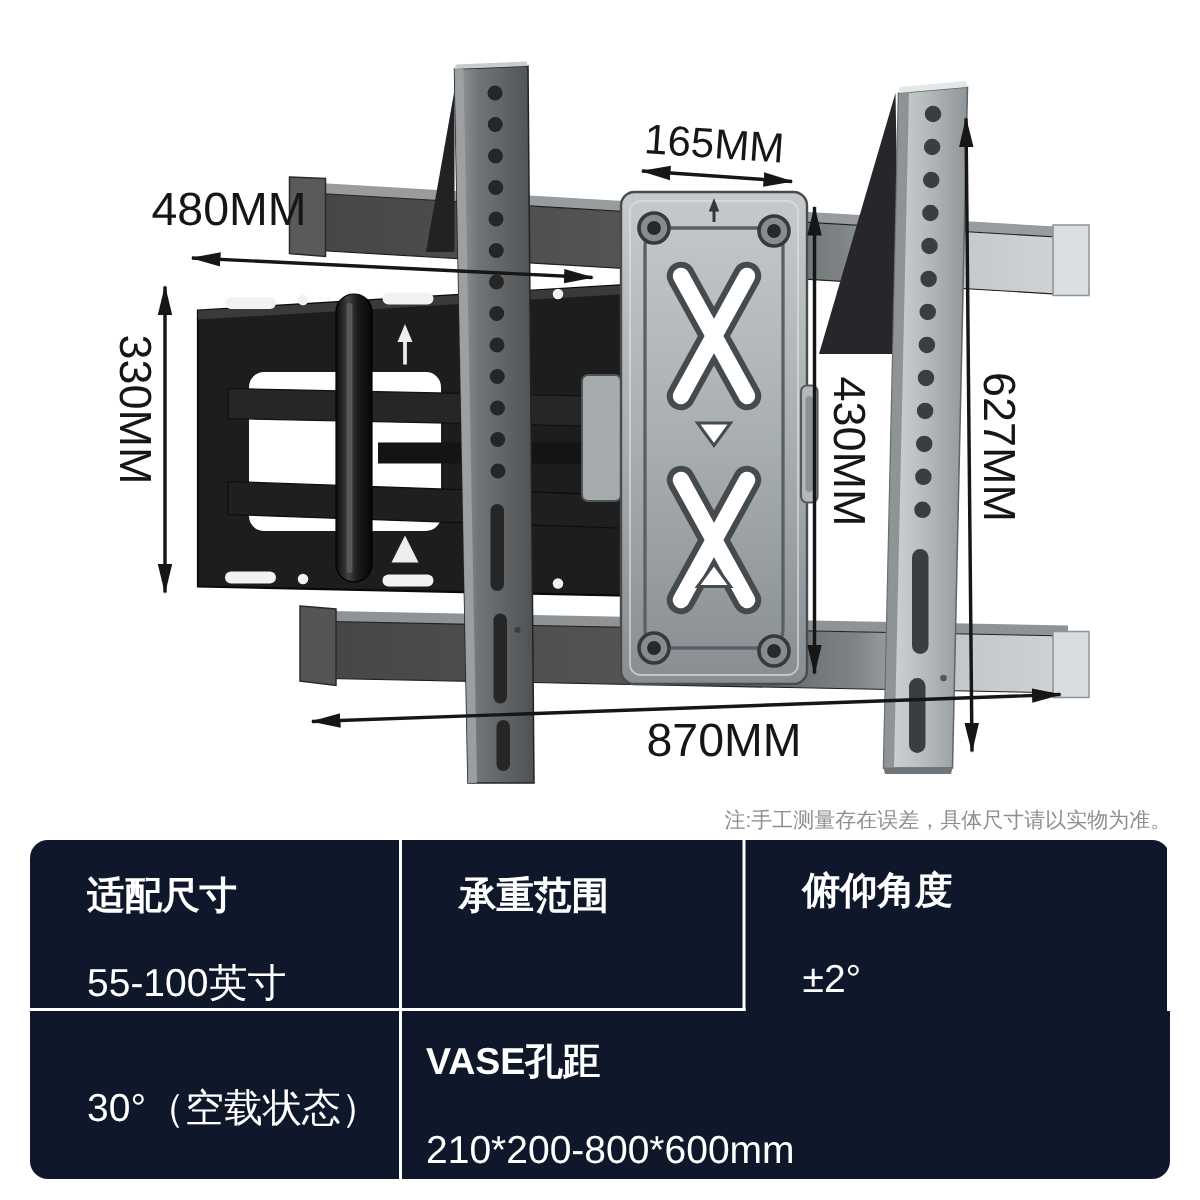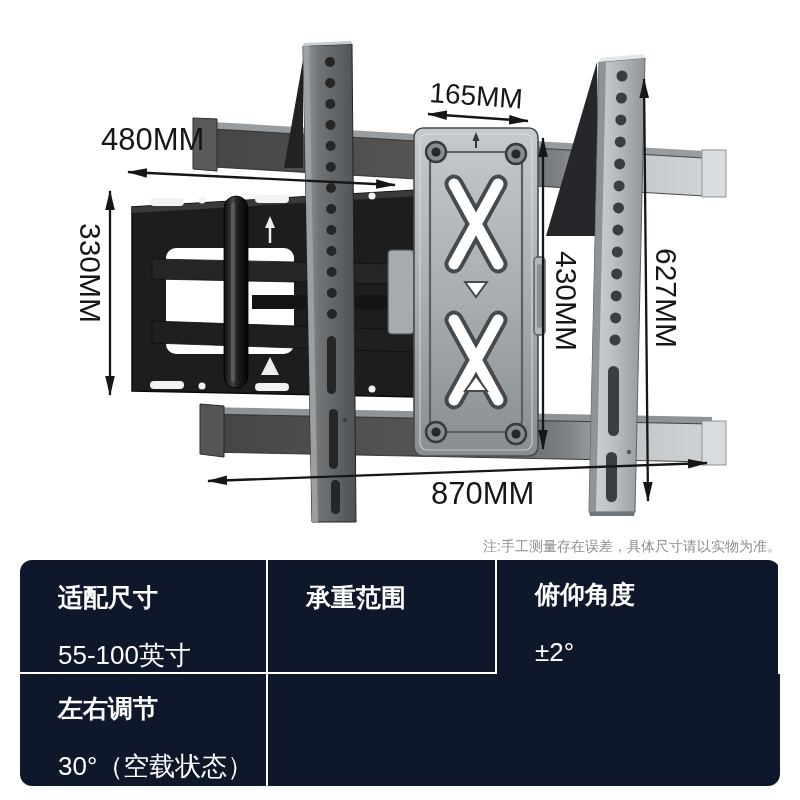--- a/index.html
+++ b/index.html
@@ -202,20 +202,21 @@
       <div class="value">55-100英寸</div>
     </div>
     <div class="cell r1 c2 b-r b-b">
       <div class="label">承重范围</div>
     </div>
     <div class="cell r2 c1 b-r">
       <div class="label">俯仰角度</div>
       <div class="value">±2°</div>
     </div>
     <div class="cell r2 c2 b-r">
-      <div class="label">左右调节</div>
       <div class="value">30°（空载状态）</div>
     </div>
     <div class="cell r2 c3">
+      <div class="label">VASE孔距</div>
+      <div class="value">210*200-800*600mm</div>
     </div>
   </div>
 
 </div>
 
 </body></html>

